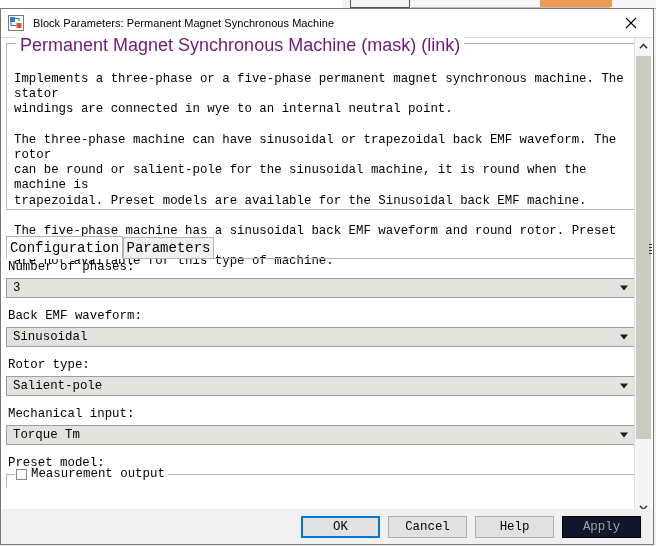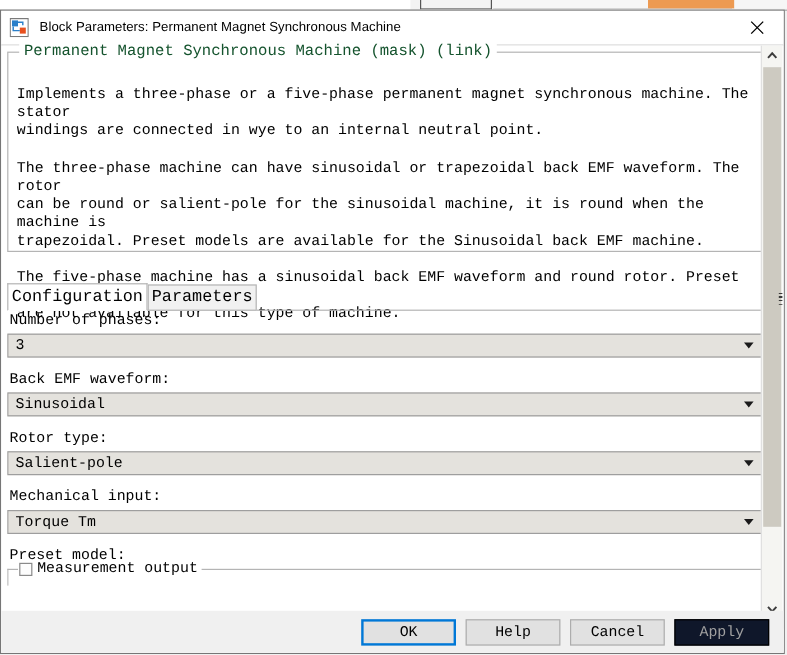--- a/index.html
+++ b/index.html
@@ -121,23 +121,23 @@
     height: 167px;
     border: 1px solid #b4b4b4;
     box-sizing: border-box;
     background: #ffffff;
   }
   .desc-legend {
     position: absolute;
     left: 9px; top: -9px;
     background: #ffffff;
     padding: 0 4px;
-    font-family: Liberation Mono, monospace;
-    font-size: 13px;
-    color: #14532d;
+    font-family: Liberation Sans, sans-serif;
+    font-size: 18px;
+    color: #701a75;
     white-space: nowrap;
   }
   .desc-body {
     position: absolute;
     left: 7px; top: 28px;
     right: 6px;
     font-family: "Liberation Mono", monospace;
     font-size: 12.4px;
     line-height: 15.2px;
     color: #000000;
@@ -467,19 +467,19 @@
         <span class="hs-arrow right">
           <svg width="7" height="10" viewBox="0 0 7 10">
               <path d="M1.8 1 L5.6 5 L1.8 9" stroke="#3d3d3d" stroke-width="1.5" fill="none"></path>
             </svg>
         </span>
       </div>
     </div>
 
     <div class="buttonbar">
       <button class="btn default">OK</button>
+      <button class="btn">Cancel</button>
       <button class="btn">Help</button>
-      <button class="btn">Cancel</button>
       <button class="btn disabled">Apply</button>
     </div>
 
   </div>
 </div>
 
 </body></html>

